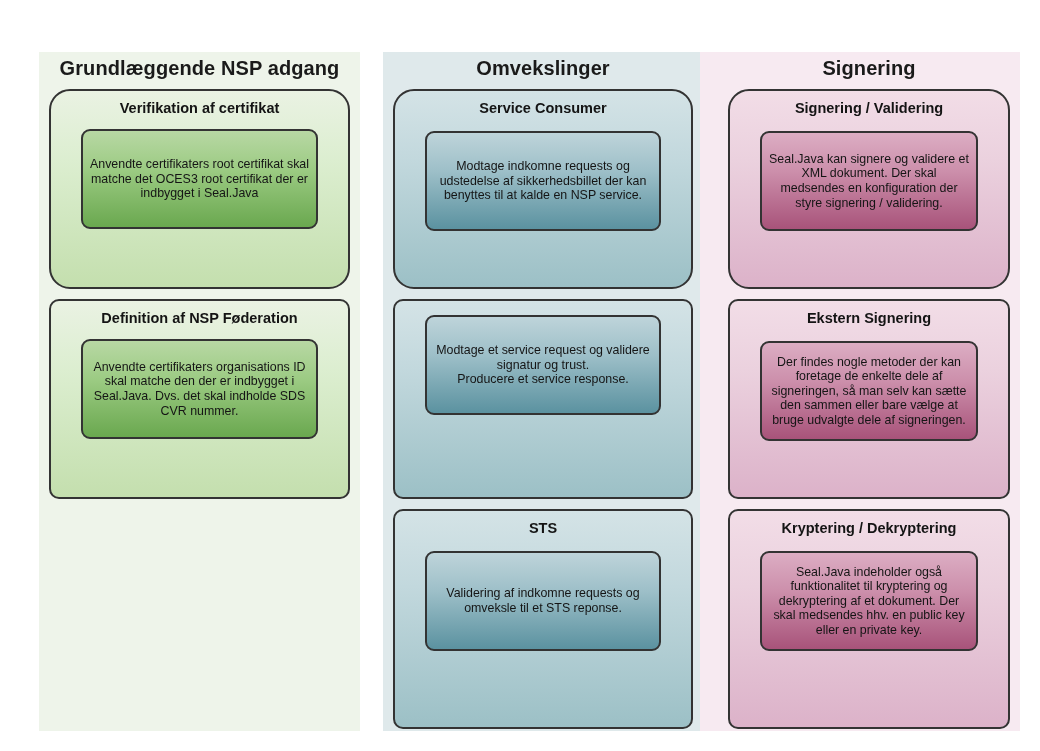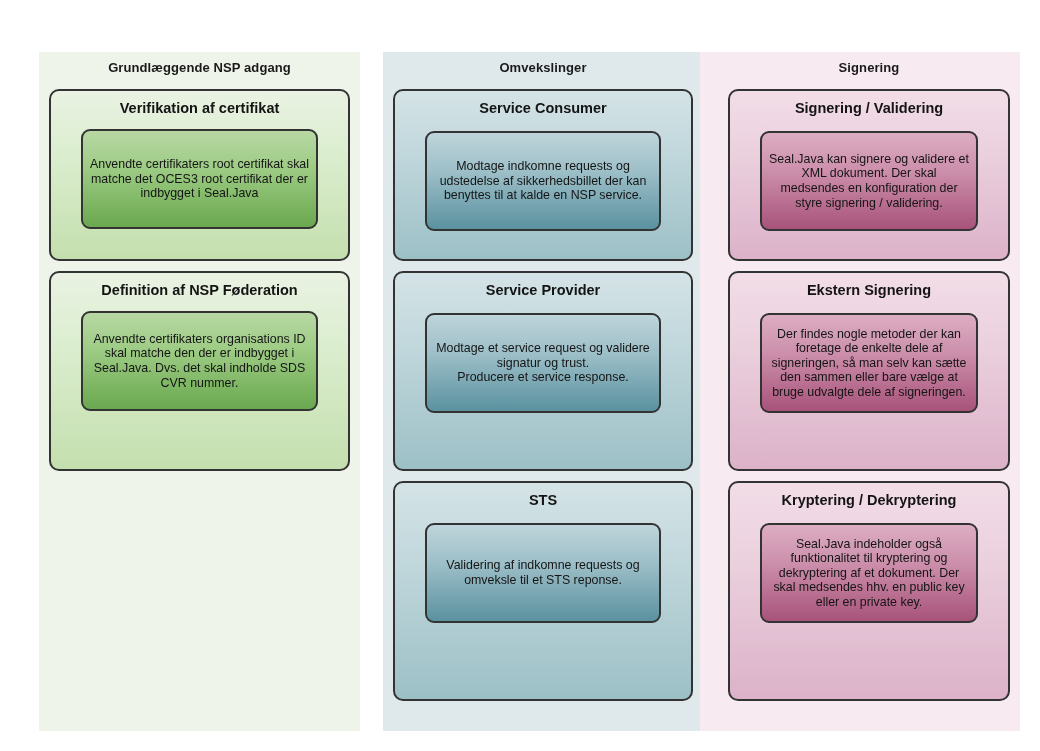--- a/index.html
+++ b/index.html
@@ -32,21 +32,21 @@
     padding: 0;
     overflow: hidden;
   }
 
   .column.col-0 { left: 39px;  width: 321px; background: #eef4ea; }
   .column.col-1 { left: 383px; width: 320px; background: #dfe9eb; }
   .column.col-2 { left: 700px; width: 320px; background: #f7eaf1; padding-left: 18px; }
 
   .column-title {
     text-align: center;
-    font-size: 13px;
+    font-size: 20px;
     font-weight: bold;
     color: #1a1a1a;
     padding-top: 7px;
     letter-spacing: 0.1px;
     line-height: 18px;
     user-select: none;
   }
 
   .cards {
     position: relative;
@@ -108,21 +108,21 @@
 
   
   .col-2 .card {
     background: linear-gradient(to bottom, #f2dde7 0%, #ebd1de 35%, #dcb2c9 100%);
   }
   .col-2 .note {
     background: linear-gradient(to bottom, #dcadc3 0%, #cc8fab 40%, #a8537a 100%);
   }
 
   
-  .card.h-tall   { height: 172px; }
+  .card.h-tall   { height: 200px; border-radius: 21px; }
   .card.h-mid    { height: 200px; }
   .card.h-last   { height: 220px; }
 
   .note.n-3line { height: 100px; }
   .note.n-4line { height: 100px; }
   .note.n-5line { height: 100px; }
 </style>
 </head>
 <body>
 
@@ -154,21 +154,20 @@
     <div class="cards">
 
       <div class="card h-tall">
         <div class="card-title">Service Consumer</div>
         <div class="note n-3line">
           <span class="note-text">Modtage indkomne requests og udstedelse af sikkerhedsbillet der kan benyttes til at kalde en NSP service.</span>
         </div>
       </div>
 
       <div class="card h-mid">
-        <div class="card-title">Service Provider</div>
         <div class="note n-3line">
           <span class="note-text">Modtage et service request og validere signatur og trust.<br>Producere et service response.</span>
         </div>
       </div>
 
       <div class="card h-last">
         <div class="card-title">STS</div>
         <div class="note n-3line">
           <span class="note-text">Validering af indkomne requests og omveksle til et STS reponse.</span>
         </div>

